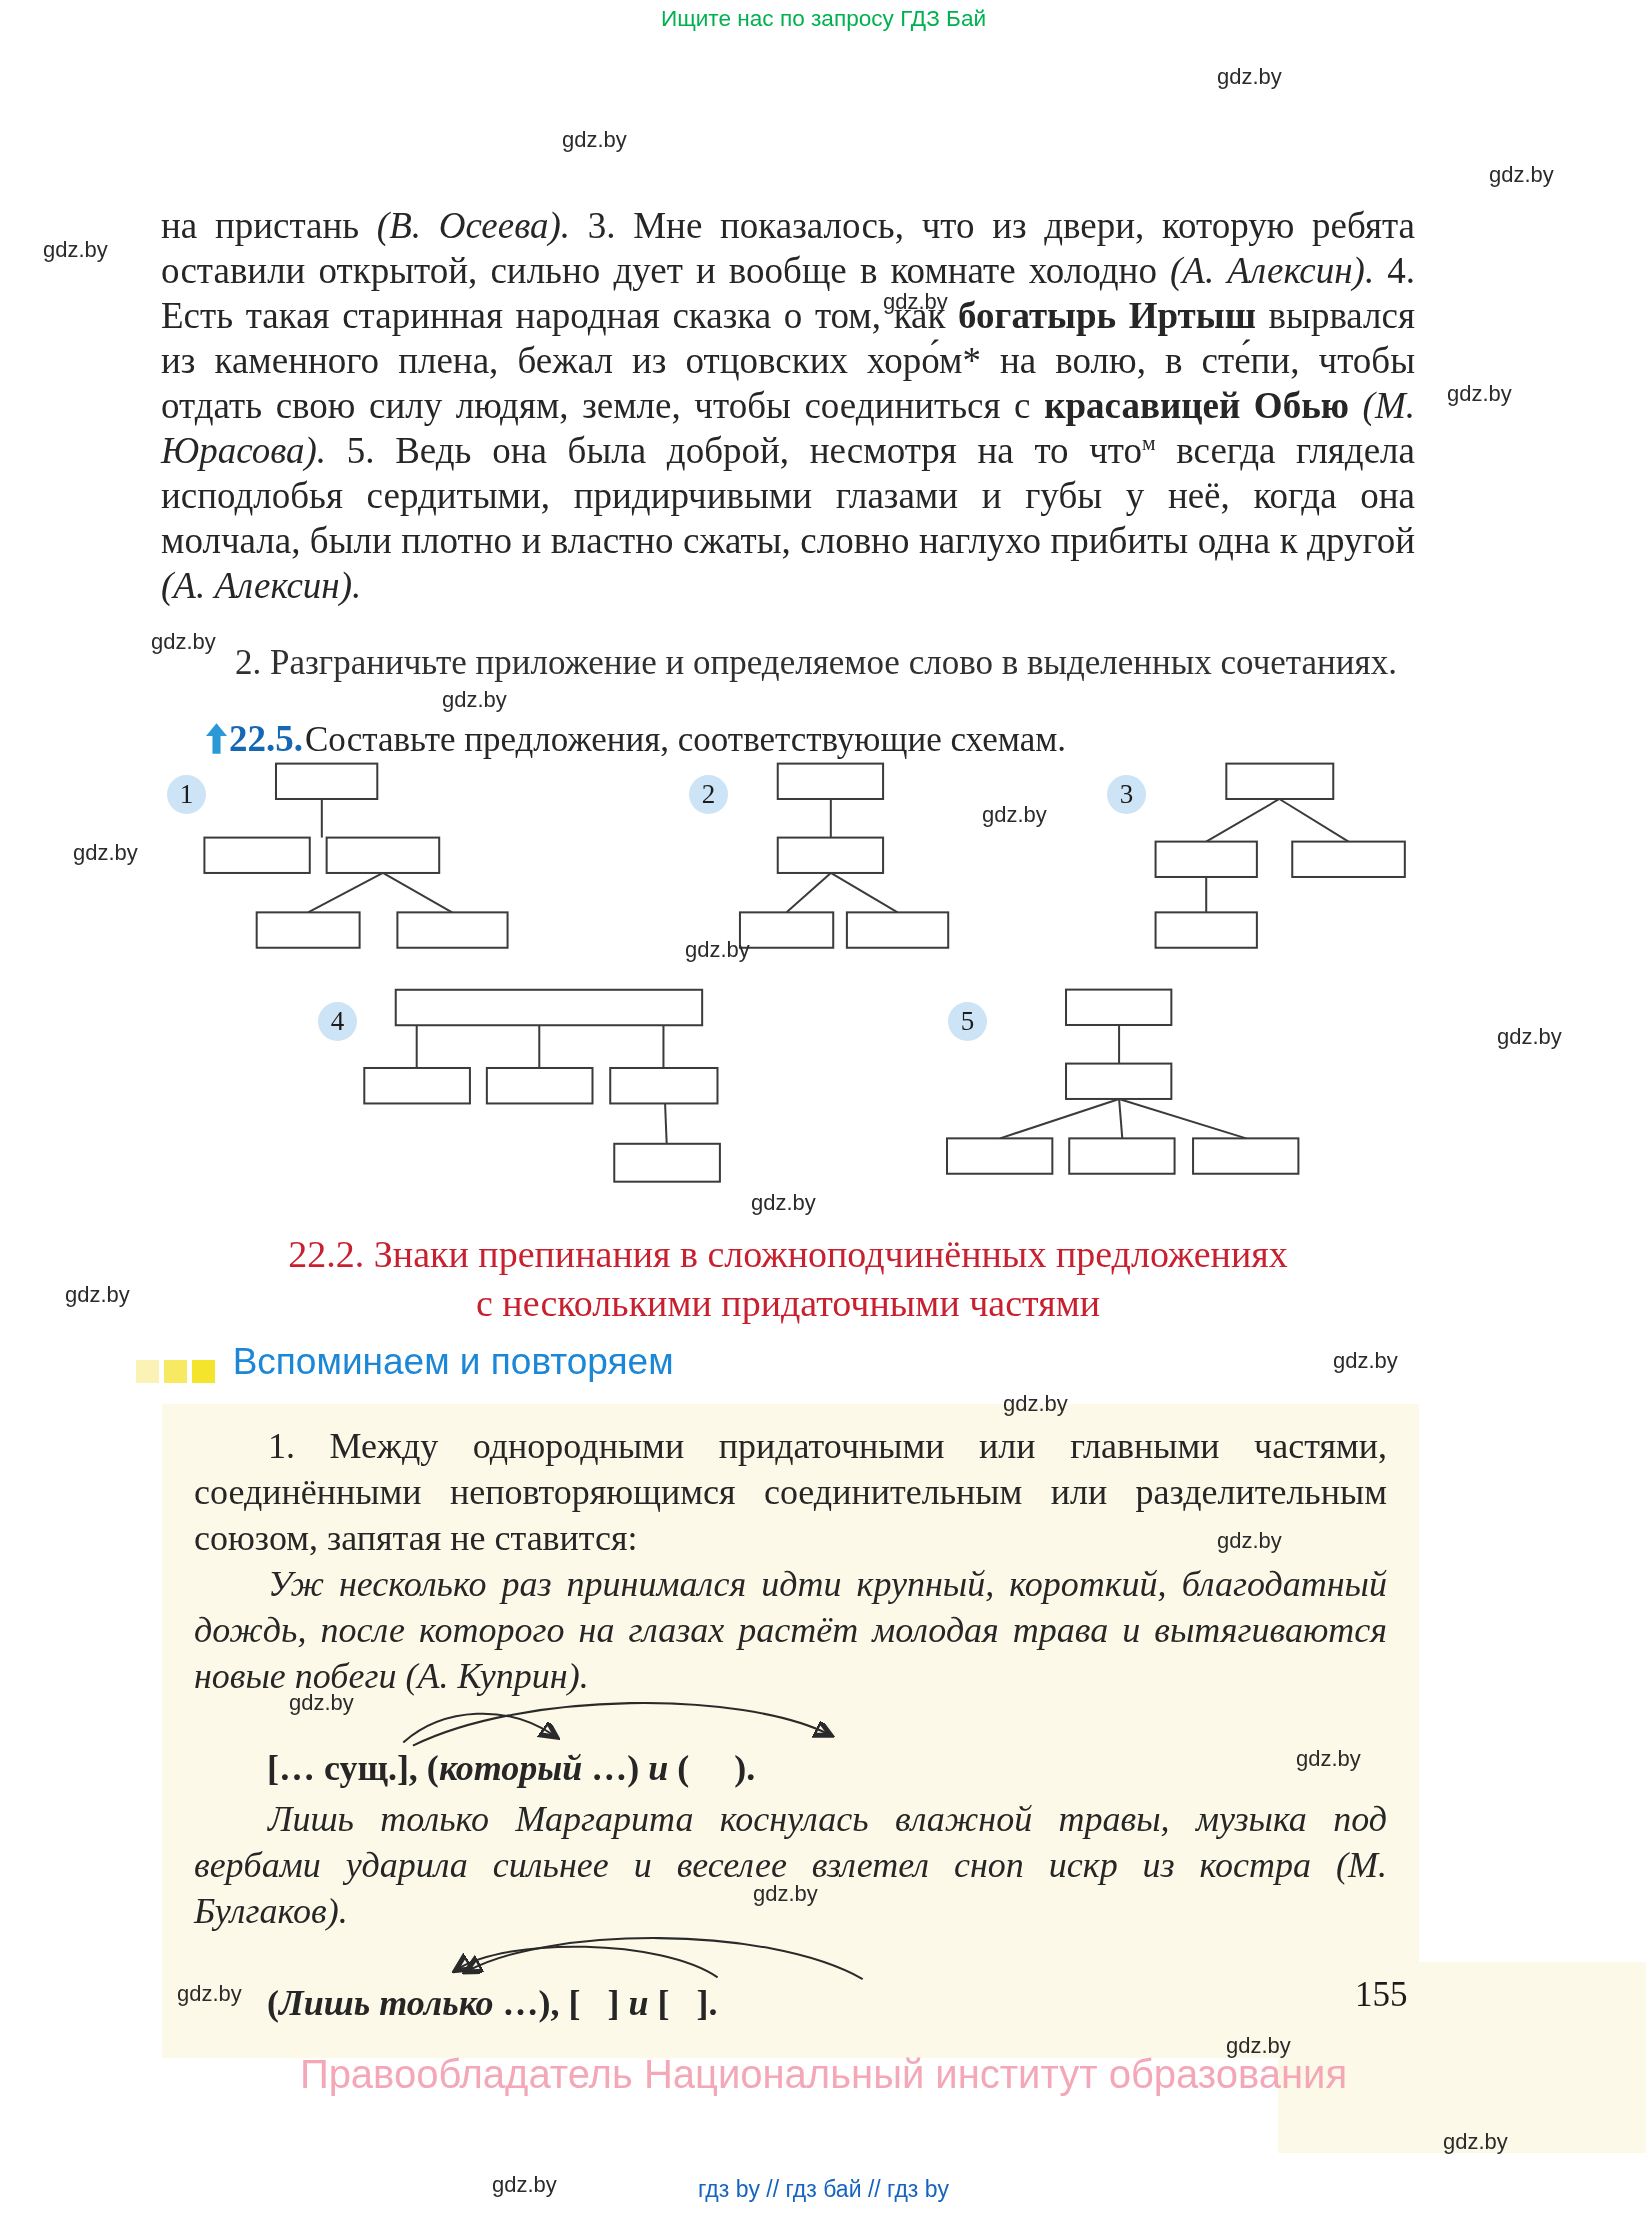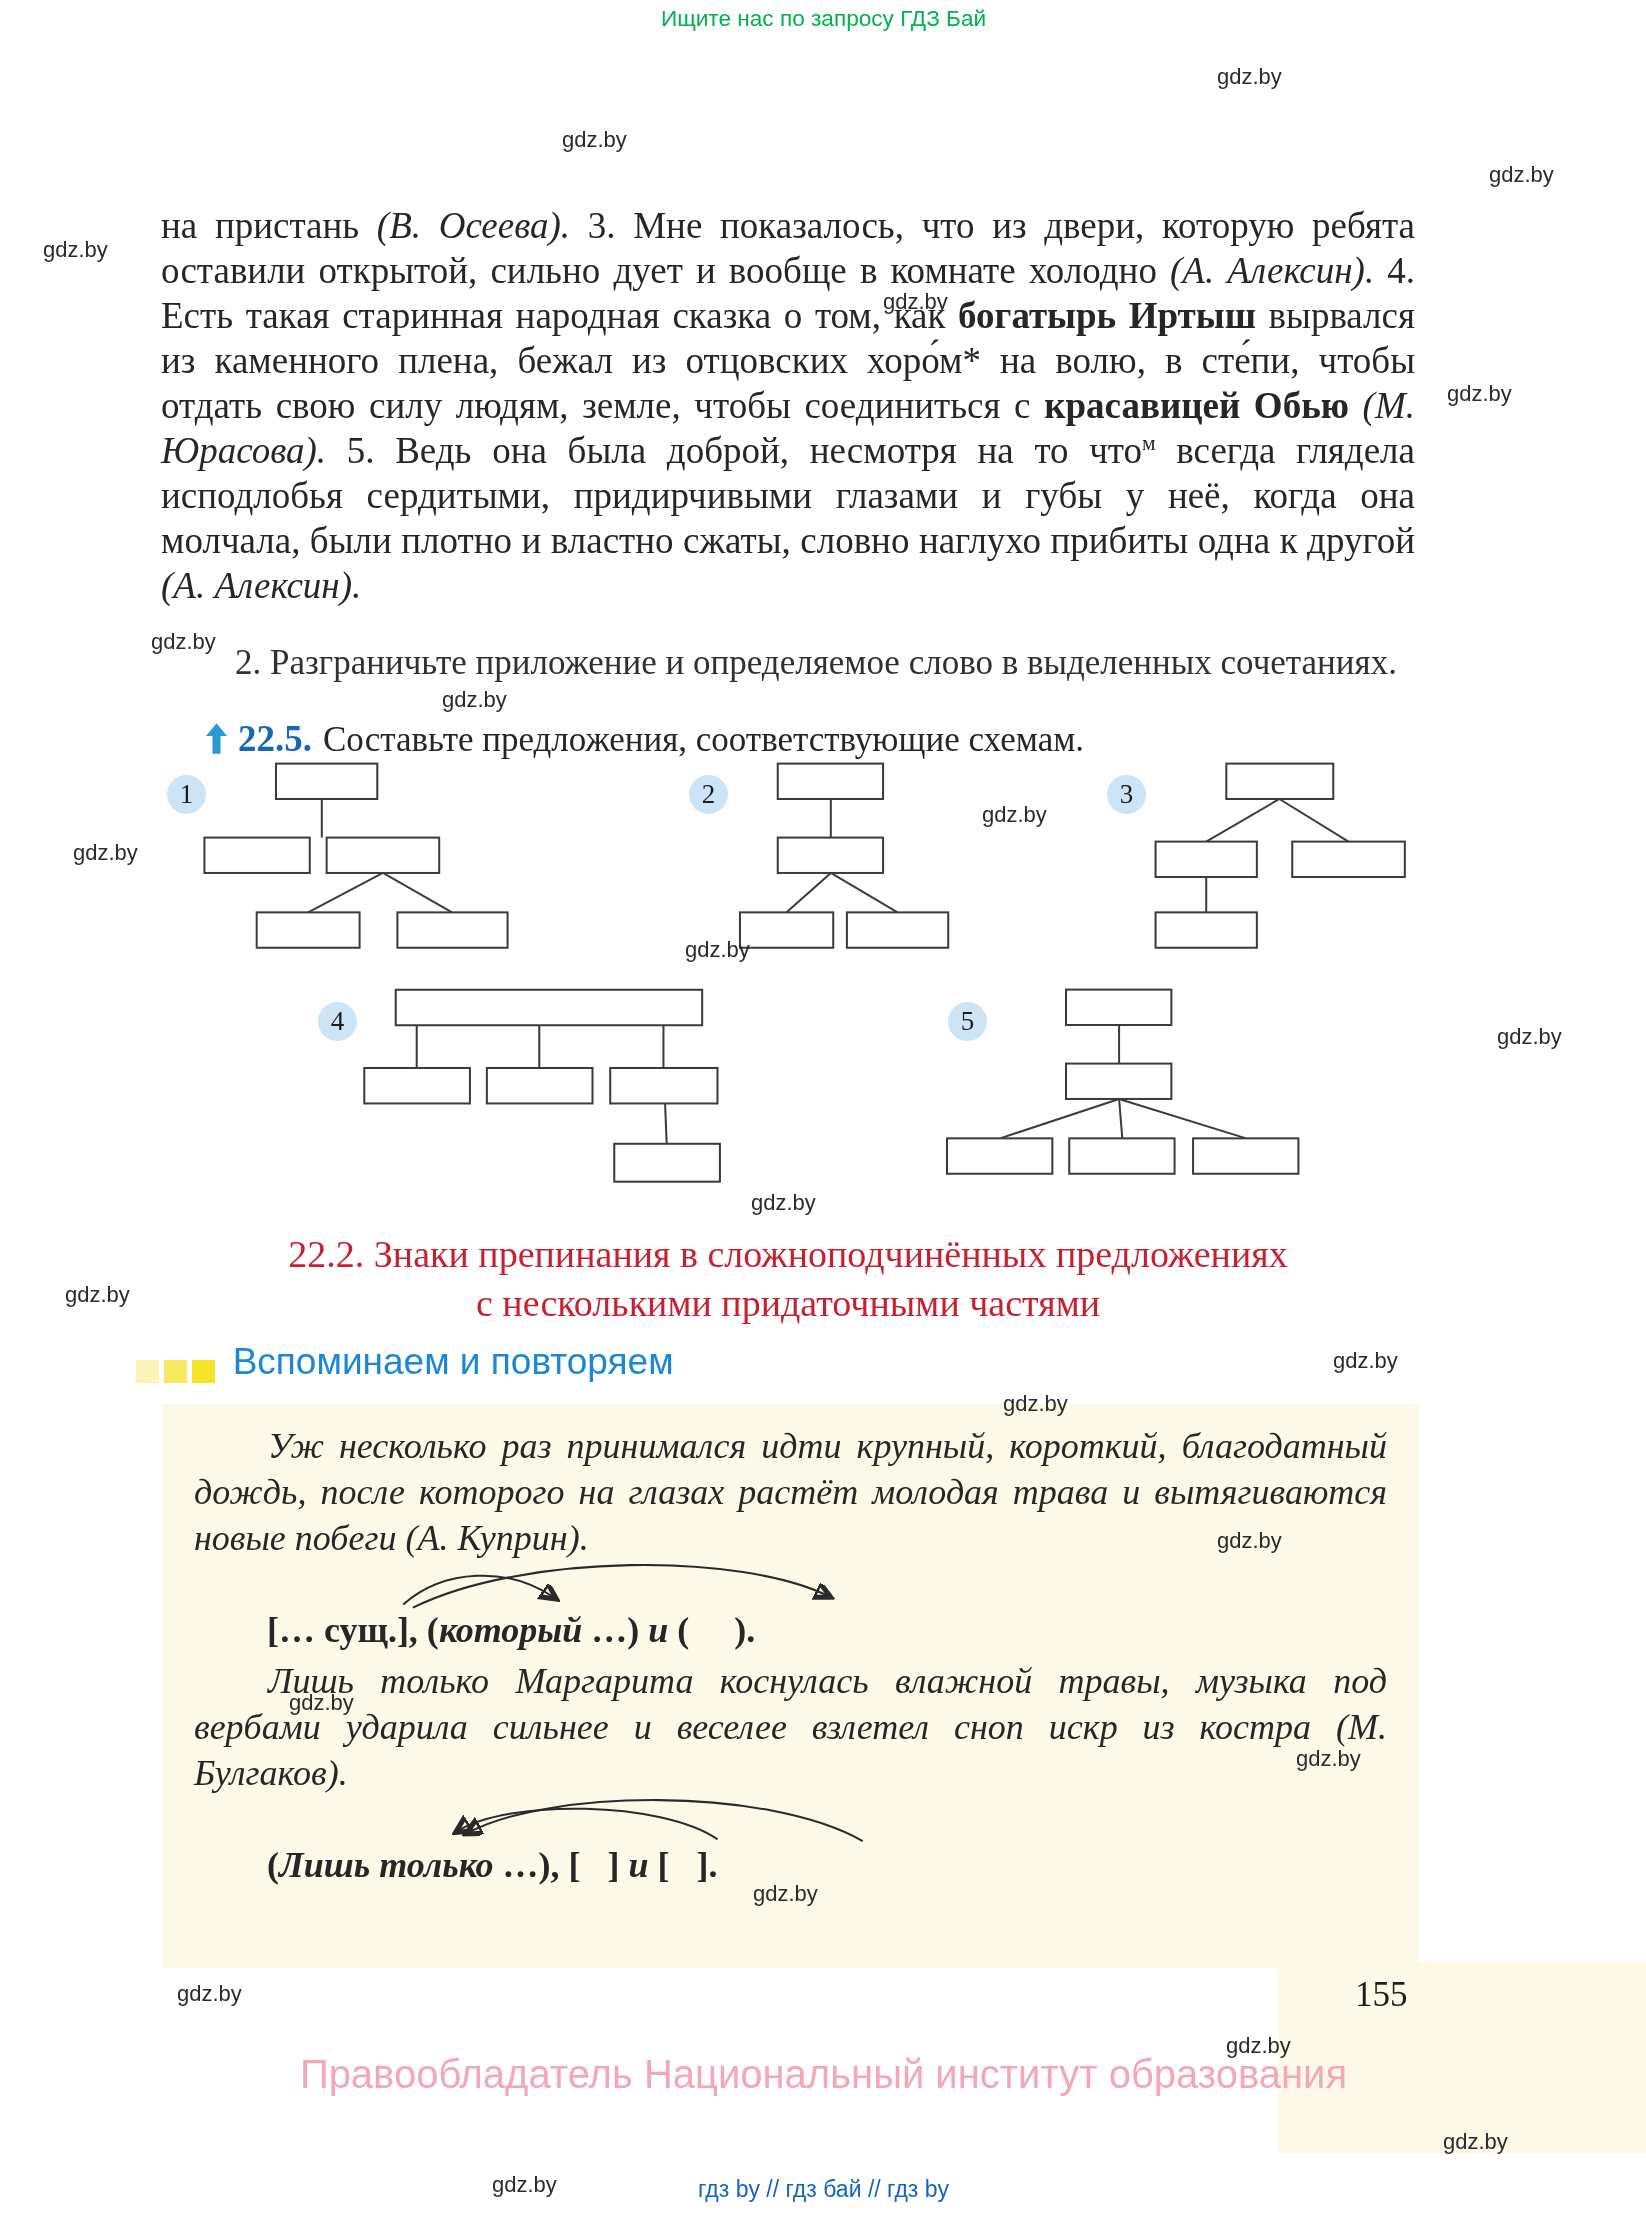--- a/index.html
+++ b/index.html
@@ -15,21 +15,21 @@
        font-size:37px;line-height:45px;text-align:justify}
   .run-r{}
   .run-i{font-style:italic}
   .run-b{font-weight:bold}
   .run-bi{font-weight:bold;font-style:italic}
   .run-sup{vertical-align:super;font-size:58%;line-height:0}
 
   .task2{position:absolute;left:161px;top:642px;width:1254px;
        font-size:35px;line-height:42px;text-indent:74px;color:#303030}
 
-  .ex-heading{position:absolute;left:206px;top:720px;display:flex;align-items:flex-start;gap:11px}
+  .ex-heading{position:absolute;left:206px;top:720px;display:flex;align-items:flex-start;gap:2px}
   .up-arrow{fill:var(--exercise-arrow,#2a9ad6);margin-top:3.2px}
   .ex-num{color:var(--exercise-blue,#1668b5);font-weight:bold;font-size:37px;line-height:37px}
   .ex-text{font-size:35px;line-height:39px;color:#262626}
 
   .schemes{position:absolute;left:0;top:755px;width:100%;height:466px}
   .scheme-circle{position:absolute;width:39px;height:39px;border-radius:50%;
        background:var(--circle-bg,#cde3f6);text-align:center;line-height:39px;
        font-size:27px;color:#1c1c1c}
   .scheme-svg{position:absolute}
   .scheme-svg rect{fill:#ffffff;stroke:#3b3b3b;stroke-width:2.5}
@@ -155,20 +155,21 @@
   <div class="recall">
     <span class="squares">
         <span class="sq" style="background: rgb(250, 243, 181);"></span>
         <span class="sq" style="background: rgb(247, 234, 98);"></span>
         <span class="sq" style="background: rgb(245, 228, 44);"></span>
       </span>
     <span class="recall-label">Вспоминаем и повторяем</span>
   </div>
 
   <div class="rule-block">
+    <p class="rule-p"><span class="run-r">1. Между однородными придаточными или главными частями, соединёнными неповторяющимся соединительным или разделительным союзом, запятая не ставится:</span></p>
     <p class="rule-p it"><span class="run-i">Уж несколько раз принимался идти крупный, короткий, благодатный дождь, после которого на глазах растёт молодая трава и вытягиваются новые побеги </span><span class="run-r">(А. Куприн).</span></p>
 
     <div class="scheme-wrap">
       <svg class="arrows-svg" width="645" height="47" viewBox="0 0 800 58">
         <defs>
           <marker id="ah1" markerWidth="10" markerHeight="10" refX="7" refY="4" orient="auto">
             <path d="M0,0 L8,4 L0,8 Z" fill="#2a2a2a" stroke="none"></path>
           </marker>
         </defs>
         <path d="M200,50 C250,6 330,2 388,42" marker-end="url(#ah1)"></path>

